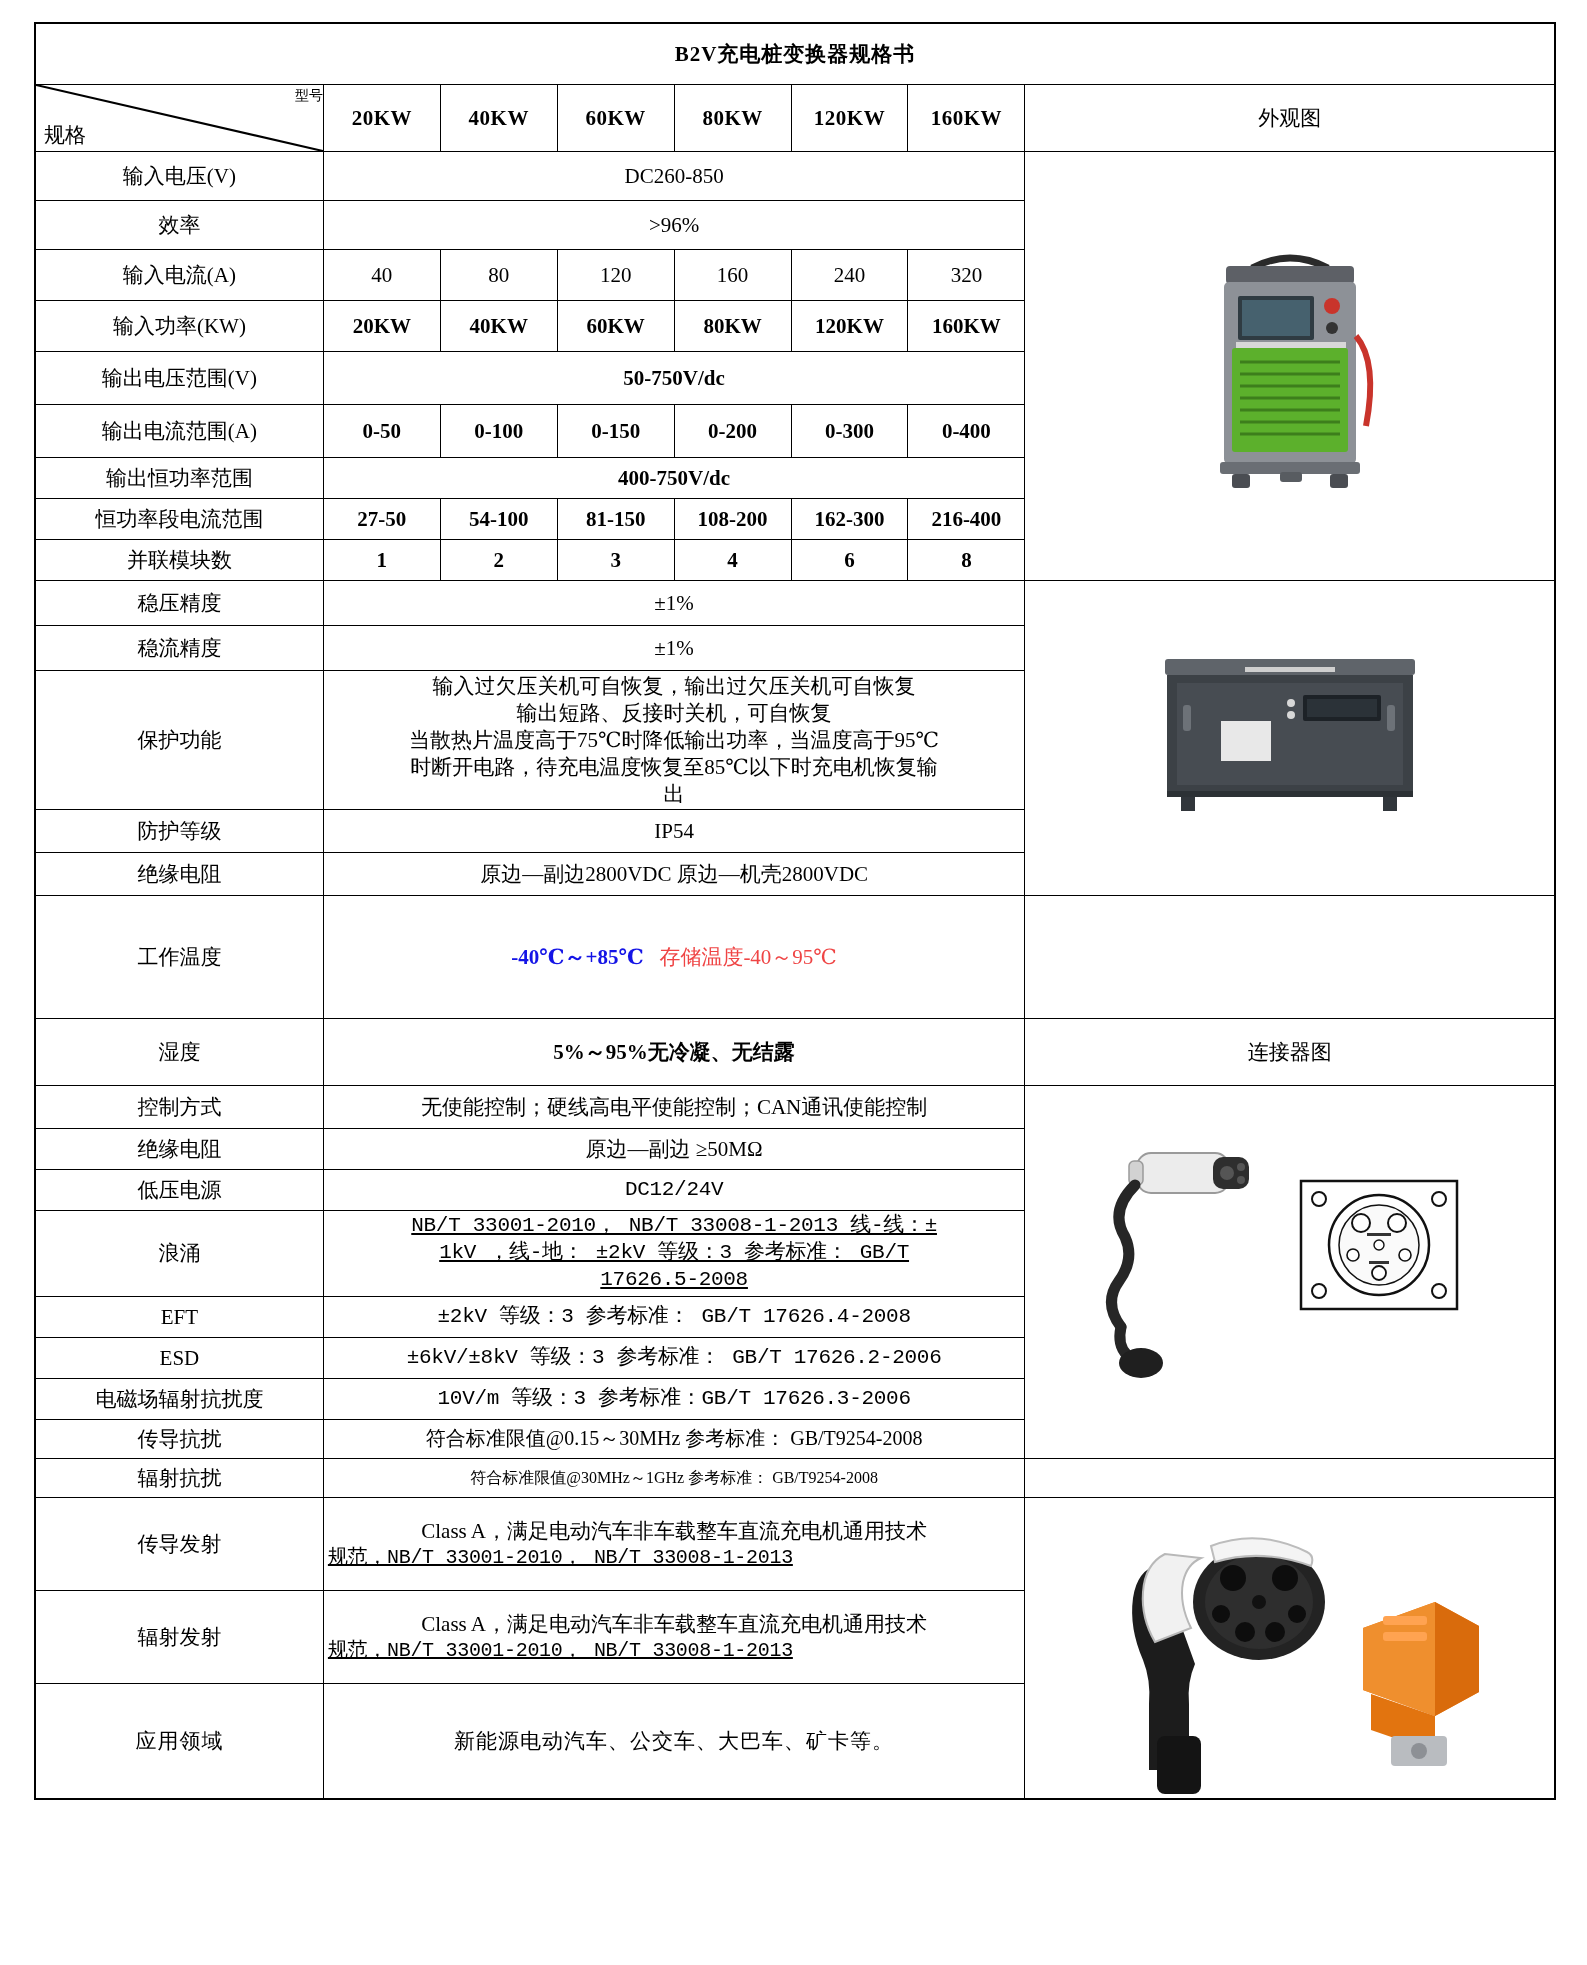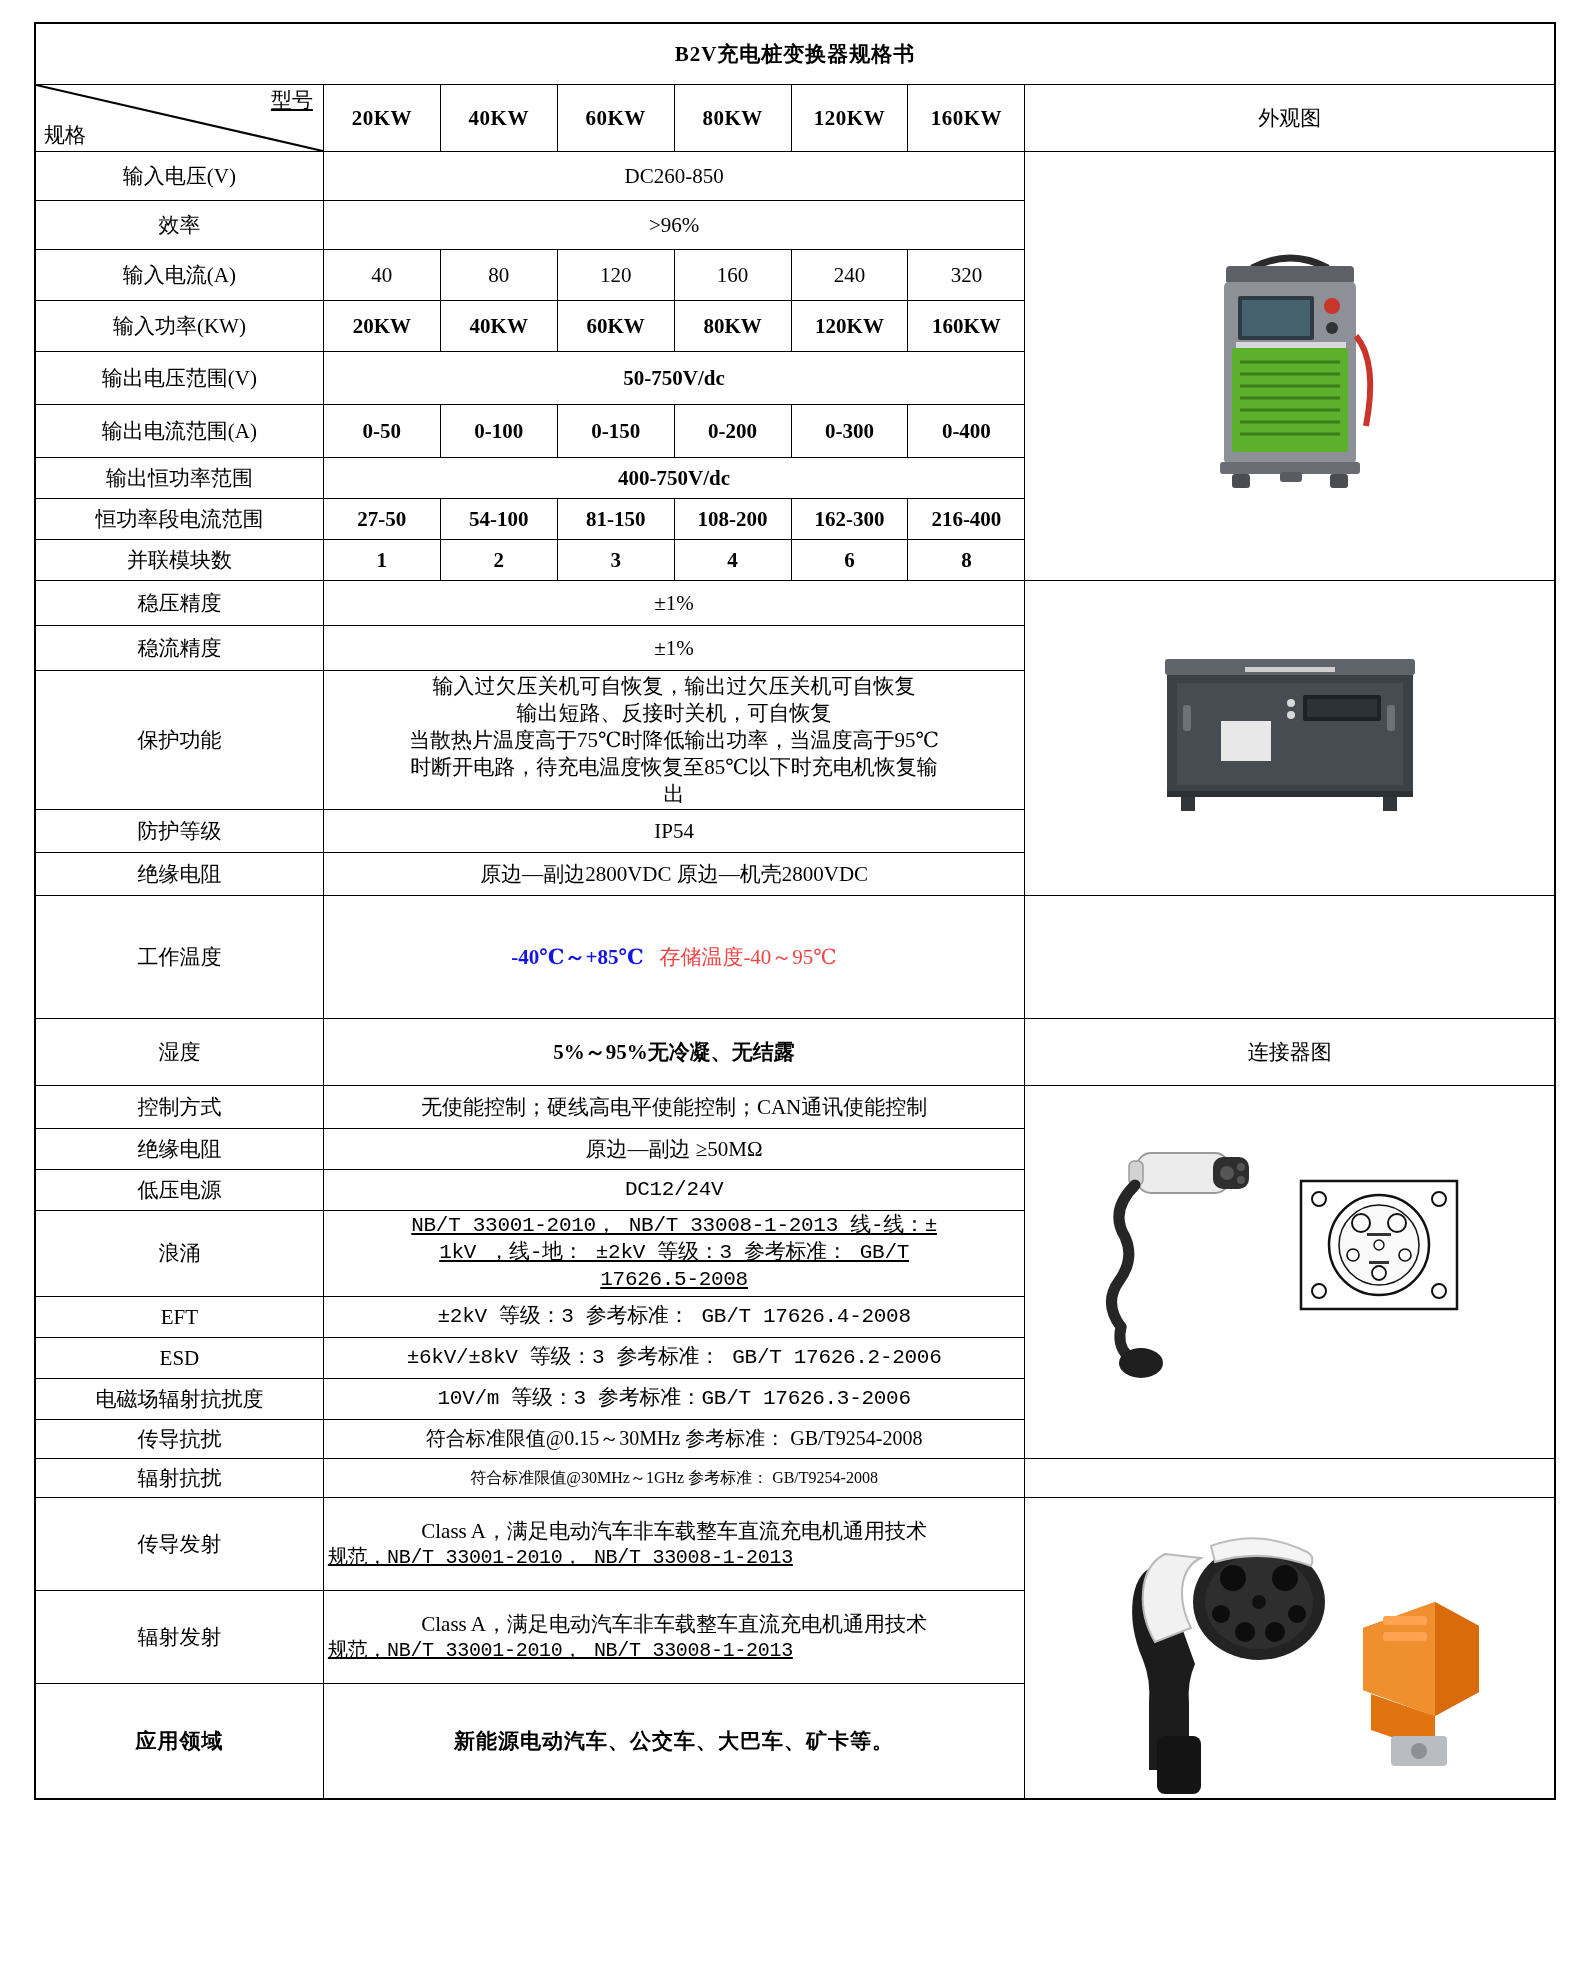--- a/index.html
+++ b/index.html
@@ -35,21 +35,21 @@
   .corner{
     position:relative;
     height:64px;
     padding:0 !important;
     overflow:hidden;
   }
   .corner .diag{
     position:absolute;left:0;top:0;width:100%;height:100%;
   }
   .corner .lbl-model{
-    position:absolute;right:10px;top:2px;font-size:21px;white-space:nowrap;text-decoration:underline;
+    position:absolute;right:0;top:2px;font-size:14px;white-space:nowrap;
   }
   .corner .lbl-spec{
     position:absolute;left:8px;bottom:2px;font-size:21px;white-space:nowrap;
   }
   
   .c-spec{width:222px;}
   .c-m{width:90px;}
   .c-img{width:408px;}
   .hdr-model{font-size:23px;font-weight:bold;letter-spacing:0.5px;}
   .rowlbl{font-size:21px;}
@@ -70,21 +70,21 @@
   .std-center{
     text-align:center;font-size:20px;
     font-family:"Liberation Mono","DejaVu Sans Mono",monospace;
     letter-spacing:-0.3px;
   }
   .img-head{font-size:24px;height:62px;}
   .img-cell{padding:0 !important;vertical-align:middle;}
   .img-wrap{display:flex;align-items:center;justify-content:center;width:100%;height:100%;}
   .temp-cell{font-size:22px;height:118px;margin-left:40px;}
   .hum-cell{font-size:22px;font-weight:bold;}
-  .app-cell{font-size:23px;font-weight:bold;height:110px;letter-spacing:1px;}
+  .app-cell{font-size:23px;font-weight:normal;height:110px;letter-spacing:1px;}
   svg{display:block;}
 </style>
 </head>
 <body>
 
 <div class="page">
 <table class="spec">
   <colgroup>
     <col class="c-spec">
         <col class="c-m">

